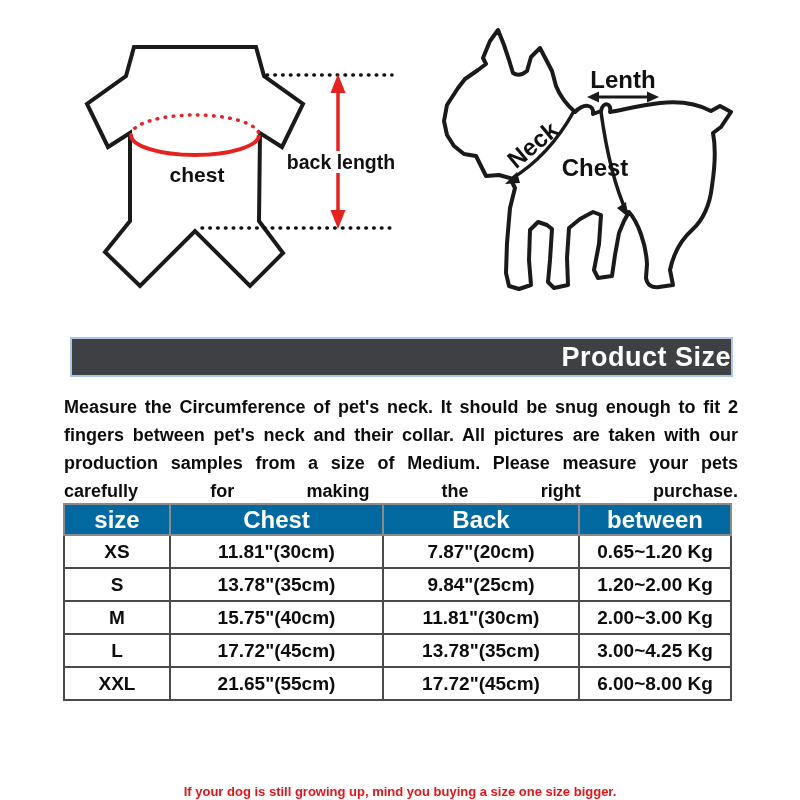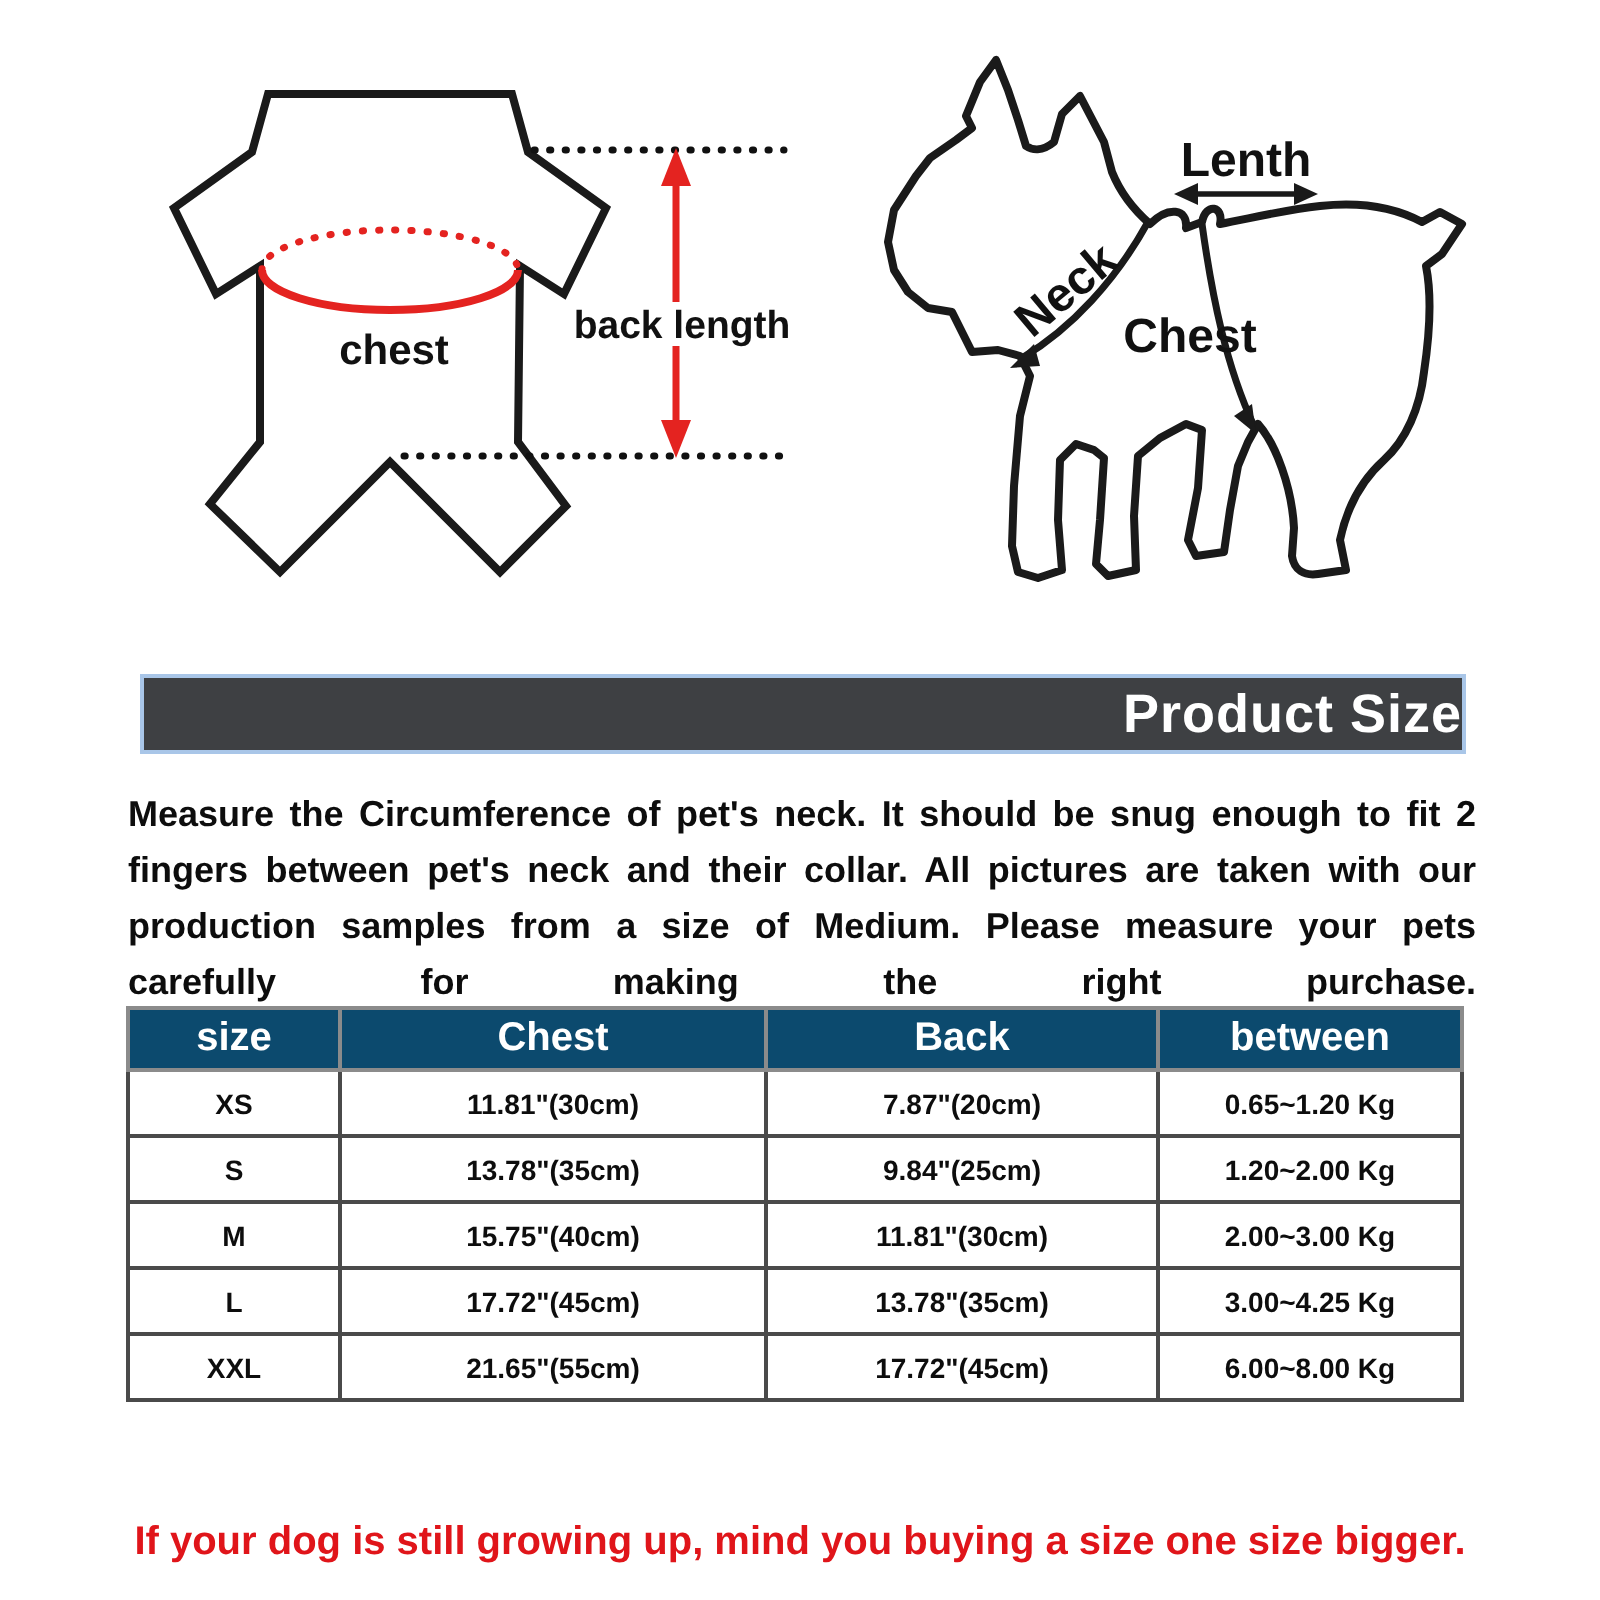--- a/index.html
+++ b/index.html
@@ -56,45 +56,45 @@
     width: 667px;
     border-collapse: collapse;
     table-layout: fixed;
   }
   #size-table th, #size-table td {
     text-align: center;
     vertical-align: middle;
     font-weight: bold;
   }
   #size-table th {
-    background: #0c4a6e;
+    background: #0369a1;
     color: #ffffff;
-    font-size: 20px;
+    font-size: 24px;
     height: 31px;
     border: 2px solid #8b8b8b;
   }
   #size-table td {
     background: #ffffff;
     color: #0d0d0d;
-    font-size: 14px;
+    font-size: 19px;
     height: 33px;
     border: 2px solid #4a4a4a;
   }
   #size-table { border: 2px solid #3a3a3a; }
   .col-size   { width: 106px; }
   .col-chest  { width: 213px; }
   .col-back   { width: 196px; }
   .col-weight { width: 152px; }
 
   #footer-note {
     position: absolute;
-    left: 0; top: 760px;
+    left: 0; top: 784px;
     width: 800px;
     text-align: center;
-    font-size: 20px;
+    font-size: 13px;
     font-weight: bold;
     color: #e0151a;
   }
 </style>
 </head>
 <body>
 
 <div id="page">
 
   <svg id="garment-svg" class="diagram" width="360" height="315" viewBox="0 0 360 315">

